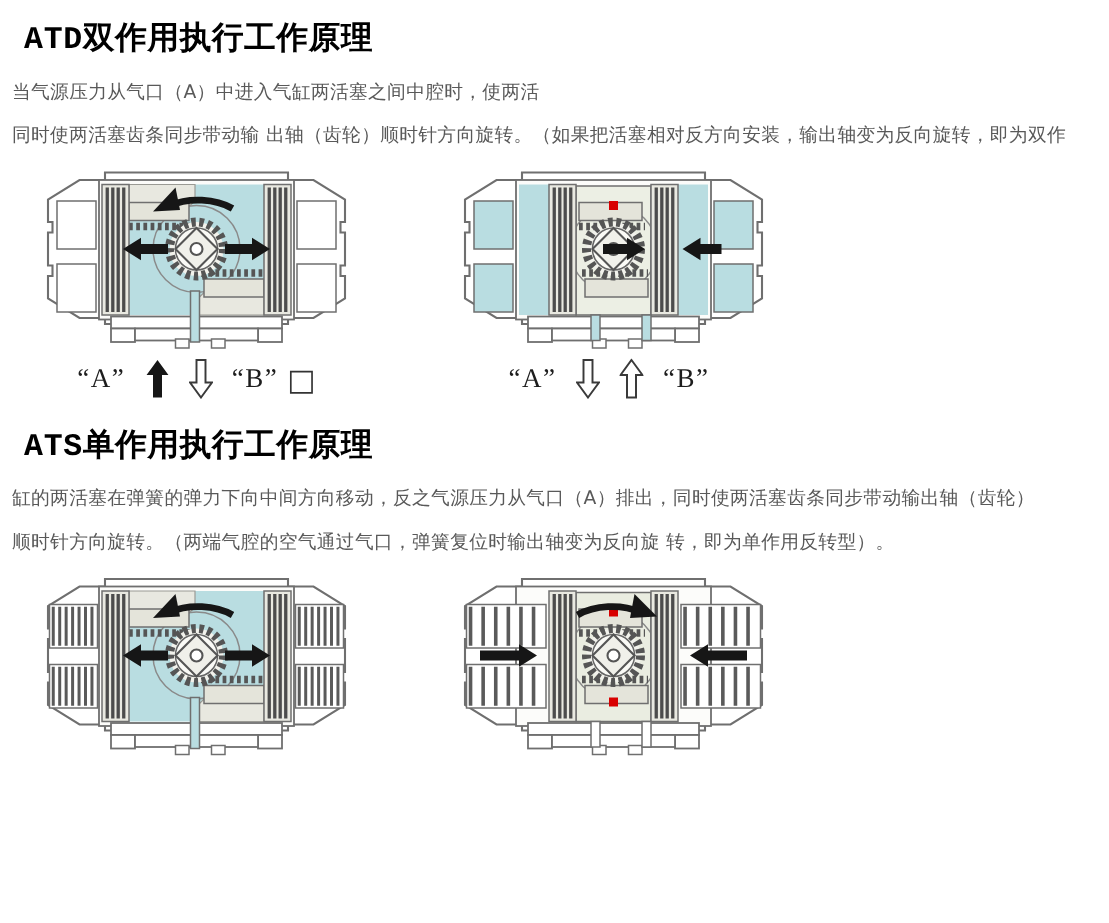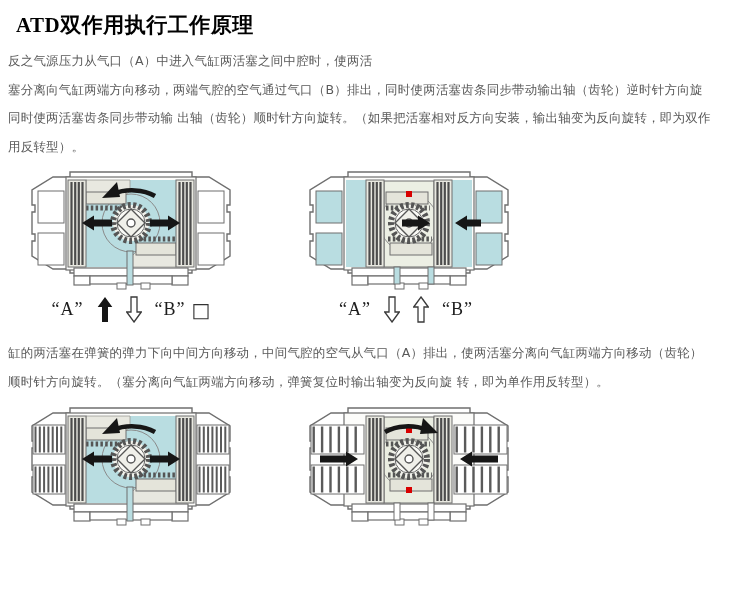--- a/index.html
+++ b/index.html
@@ -1,43 +1,41 @@
 <!DOCTYPE html>
 <html><head>
 <meta charset="utf-8">
 <style>
   html,body{margin:0;padding:0;background:#ffffff;}
   body{width:739px;font-family:"DejaVu Sans","Liberation Sans",sans-serif;}
   .doc{padding:2px 0 10px 0;}
   .sec-title{font-size:21px;font-weight:bold;color:#000;margin:9px 0 8px 16px;
-             font-family:Liberation Serif, serif;letter-spacing:.5px;}
+             font-family:Liberation Mono, monospace;letter-spacing:.5px;}
   .para{margin:0 6px 2px 8px;color:#595959;font-size:12.5px;line-height:28.6px;}
   .tline{display:block;white-space:nowrap;overflow:hidden;letter-spacing:.2px;}
   .diagrams-row{display:flex;gap:48px;margin:8px 0 0 16px;}
   figure.diagram{margin:0;width:230px;}
   svg.actuator{display:block;}
   .ports{display:flex;justify-content:center;align-items:center;gap:13px;margin-top:5px;
          font-family:"Liberation Serif","DejaVu Serif",serif;font-size:18px;color:#1d1d1d;}
   .plabel{letter-spacing:1px;}
   .sq{font-size:20px;line-height:1;margin-left:-7px;font-family:"DejaVu Sans",sans-serif;color:#333;}
   .arr svg{display:block;}
   section + section{margin-top:16px;}
 </style>
 </head>
 <body>
 
 <div class="doc">
 
   <section>
     <h1 class="sec-title">ATD双作用执行工作原理</h1>
     <div class="para">
-      <span class="tline">反之气源压力从气口（A）中进入气缸两活塞之间中腔时，使两活</span>
-      <span class="tline">塞分离向气缸两端方向移动，两端气腔的空气通过气口（B）排出，同时使两活塞齿条同步带动输出轴（齿轮）逆时针方向旋</span>
+      <span class="tline">当气源压力从气口（A）中进入气缸两活塞之间中腔时，使两活</span>
       <span class="tline">同时使两活塞齿条同步带动输 出轴（齿轮）顺时针方向旋转。（如果把活塞相对反方向安装，输出轴变为反向旋转，即为双作</span>
-      <span class="tline">用反转型）。</span>
     </div>
     <div class="diagrams-row">
       <figure class="diagram">
         <svg class="actuator" width="230" height="122" viewBox="0 0 230 122">
             <path d="M54,3 H176 V8 H193 L214,21 V36 H211 V43 H214 V65 H211 V72 H214 V87 L193,100 H176 V104 H54 V100 H37 L16,87 V72 H19 V65 H16 V43 H19 V36 H16 V21 L37,8 H54 Z" fill="#ffffff" stroke="#6f6f6f" stroke-width="1.4"></path>
             <rect x="22" y="22" width="26" height="32" fill="#ffffff" stroke="#6f6f6f" stroke-width="1"></rect>
             <rect x="22" y="64" width="26" height="32" fill="#ffffff" stroke="#6f6f6f" stroke-width="1"></rect>
             <rect x="182" y="22" width="26" height="32" fill="#ffffff" stroke="#6f6f6f" stroke-width="1"></rect>
             <rect x="182" y="64" width="26" height="32" fill="#ffffff" stroke="#6f6f6f" stroke-width="1"></rect>
             <rect x="50" y="8" width="130" height="93" fill="#fcfcfa" stroke="#6f6f6f" stroke-width="1.2"></rect>
@@ -148,23 +146,24 @@
               </svg>
             </span>
           <span class="plabel">“B”</span>
           <span class="sq"></span>
         </figcaption>
       </figure>
     </div>
   </section>
 
   <section>
+    <h1 class="sec-title">ATS单作用执行工作原理</h1>
     <div class="para">
-      <span class="tline">缸的两活塞在弹簧的弹力下向中间方向移动，中间气腔的空气从气口（A）排出，使两活塞分离向气缸两端方向移动（齿轮）</span>
-      <span class="tline">顺时针方向旋转。（塞分离向气缸两端方向移动，弹簧复位时输出轴变为反向旋 转，即为单作用反转型）。</span>
+      <span class="tline">缸的两活塞在弹簧的弹力下向中间方向移动，反之气源压力从气口（A）排出，同时使两活塞齿条同步带动输出轴（齿轮）</span>
+      <span class="tline">顺时针方向旋转。（两端气腔的空气通过气口，弹簧复位时输出轴变为反向旋 转，即为单作用反转型）。</span>
     </div>
     <div class="diagrams-row">
       <figure class="diagram">
         <svg class="actuator" width="230" height="122" viewBox="0 0 230 122">
             <path d="M54,3 H176 V8 H193 L214,21 V36 H211 V43 H214 V65 H211 V72 H214 V87 L193,100 H176 V104 H54 V100 H37 L16,87 V72 H19 V65 H16 V43 H19 V36 H16 V21 L37,8 H54 Z" fill="#ffffff" stroke="#6f6f6f" stroke-width="1.4"></path>
             <rect x="50" y="8" width="130" height="93" fill="#fcfcfa" stroke="#6f6f6f" stroke-width="1.2"></rect>
             <rect x="70" y="11" width="90" height="87" fill="#b9dde1"></rect>
             <polygon points="70,11 114,11 114,22 103,32 77,32 70,26" fill="#e8e8e0" stroke="#9a9a94" stroke-width="0.8"></polygon>
             <polygon points="160,98 116,98 116,87 127,76 153,76 160,82" fill="#e8e8e0" stroke="#9a9a94" stroke-width="0.8"></polygon>
             <circle cx="115" cy="54" r="29" fill="none" stroke="#8a8a8a" stroke-width="1"></circle>

